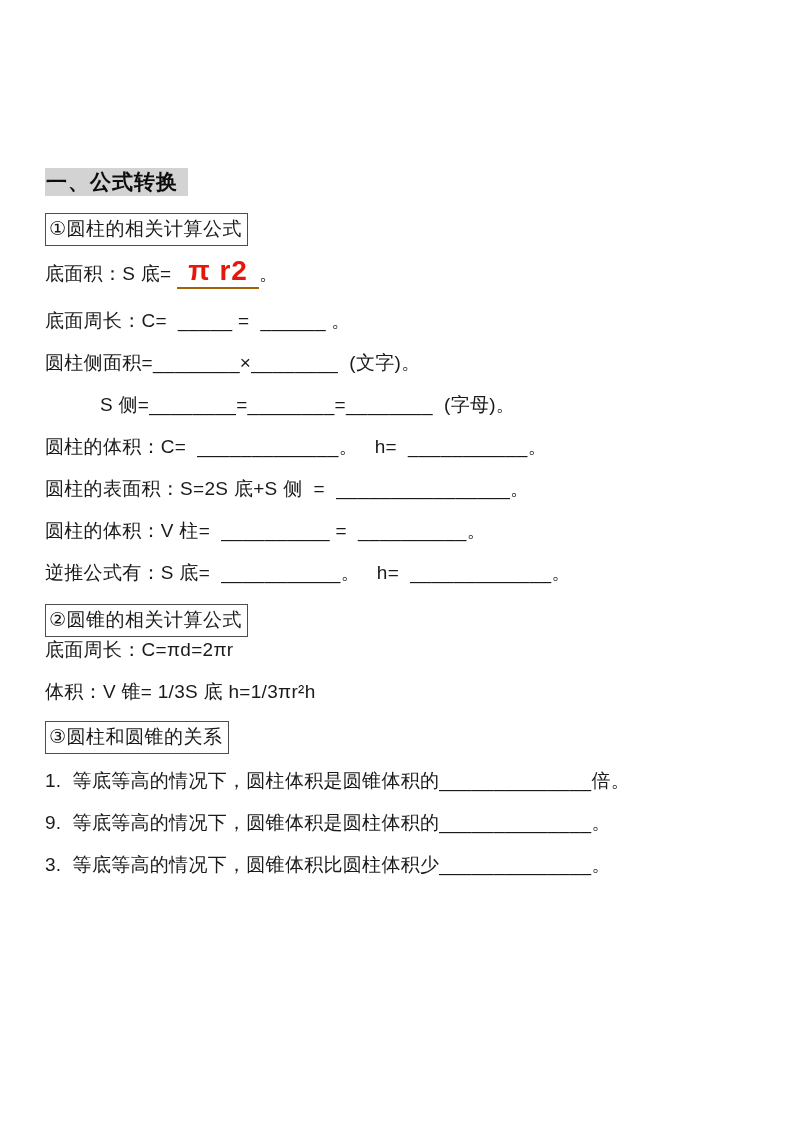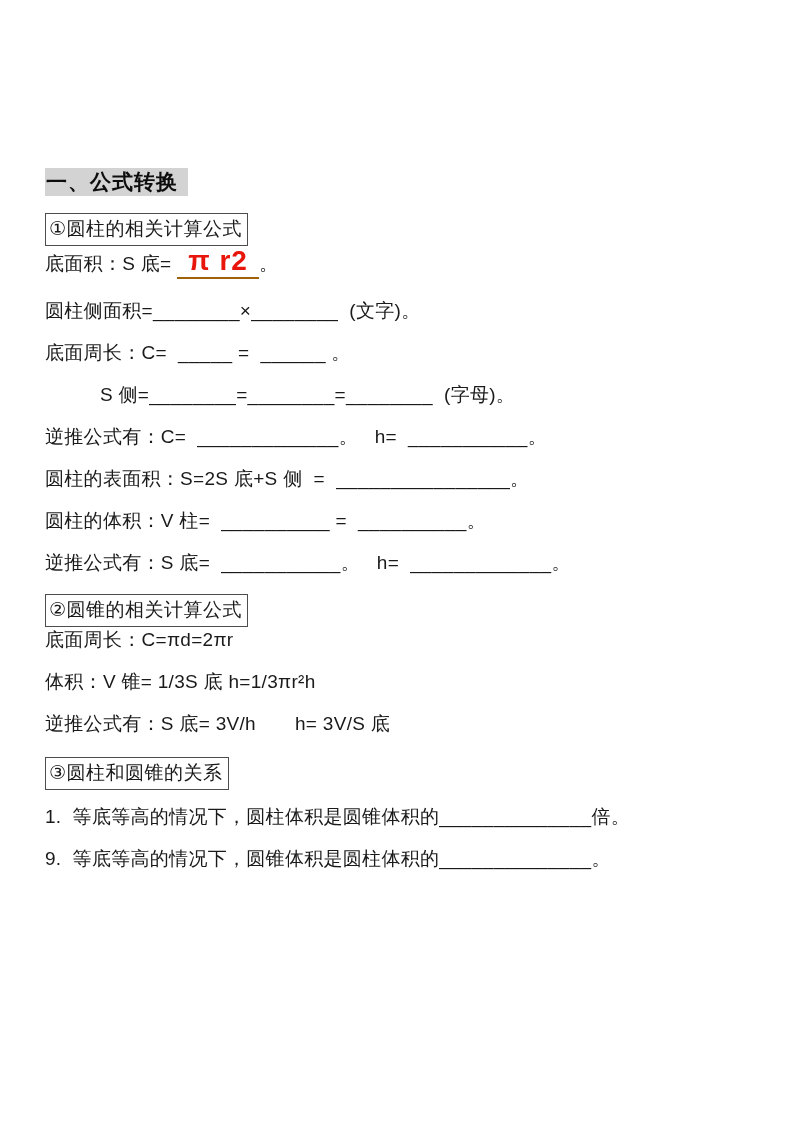--- a/index.html
+++ b/index.html
@@ -35,21 +35,21 @@
   }
   .boxed-heading {
     display: inline-block;
     border: 1px solid #4d4d4d;
     font-size: 19px;
     line-height: 22px;
     padding: 4px 5px 5px 3px;
     color: #1a1a1a;
     letter-spacing: 0.5px;
   }
-  .box1 { }
+  .box1 { margin-bottom: 10px; }
   .box2 { }
   .box3 { margin-bottom: 14px; }
   .line {
     font-size: 19px;
     line-height: 26px;
     margin-bottom: 16px;
     white-space: pre-wrap;
     color: #1a1a1a;
     letter-spacing: 0.3px;
   }
@@ -82,45 +82,45 @@
     <span class="title-hl">一、公式转换</span>
   </div>
 
 
   <div class="box1">
     <span class="boxed-heading">①圆柱的相关计算公式</span>
   </div>
 
   <p class="line line-area"><span>底面积：S 底= </span><span class="answer-blank"><span class="red-answer">π r2</span></span><span>。</span></p>
 
+  <p class="line">底面周长：C=  _____ =  ______ 。</p>
+
   <p class="line">圆柱侧面积=________×________  (文字)。</p>
-
-  <p class="line">底面周长：C=  _____ =  ______ 。</p>
 
   <p class="line indent">S 侧=________=________=________  (字母)。</p>
 
-  <p class="line">逆推公式有：C=  _____________。   h=  ___________。</p>
+  <p class="line">圆柱的体积：C=  _____________。   h=  ___________。</p>
 
   <p class="line">圆柱的表面积：S=2S 底+S 侧  =  ________________。</p>
 
   <p class="line">圆柱的体积：V 柱=  __________ =  __________。</p>
 
   <p class="line gap-before-box2">逆推公式有：S 底=  ___________。   h=  _____________。</p>
 
   <div class="box2">
     <span class="boxed-heading">②圆锥的相关计算公式</span>
   </div>
 
 
   <p class="line">底面周长：C=πd=2πr</p>
 
   <p class="line">体积：V 锥= 1/3S 底 h=1/3πr²h</p>
 
-  <p class="line gap-before-box3">逆推公式有：S 底= 3V/h       h= 3V/S 底</p>
 
   <div class="box3">
     <span class="boxed-heading">③圆柱和圆锥的关系</span>
   </div>
 
   <p class="line">1.  等底等高的情况下，圆柱体积是圆锥体积的______________倍。</p>
   <p class="line">9.  等底等高的情况下，圆锥体积是圆柱体积的______________。</p>
+  <p class="line">3.  等底等高的情况下，圆锥体积比圆柱体积少______________。</p>
 
 </div>
 
 </body></html>

